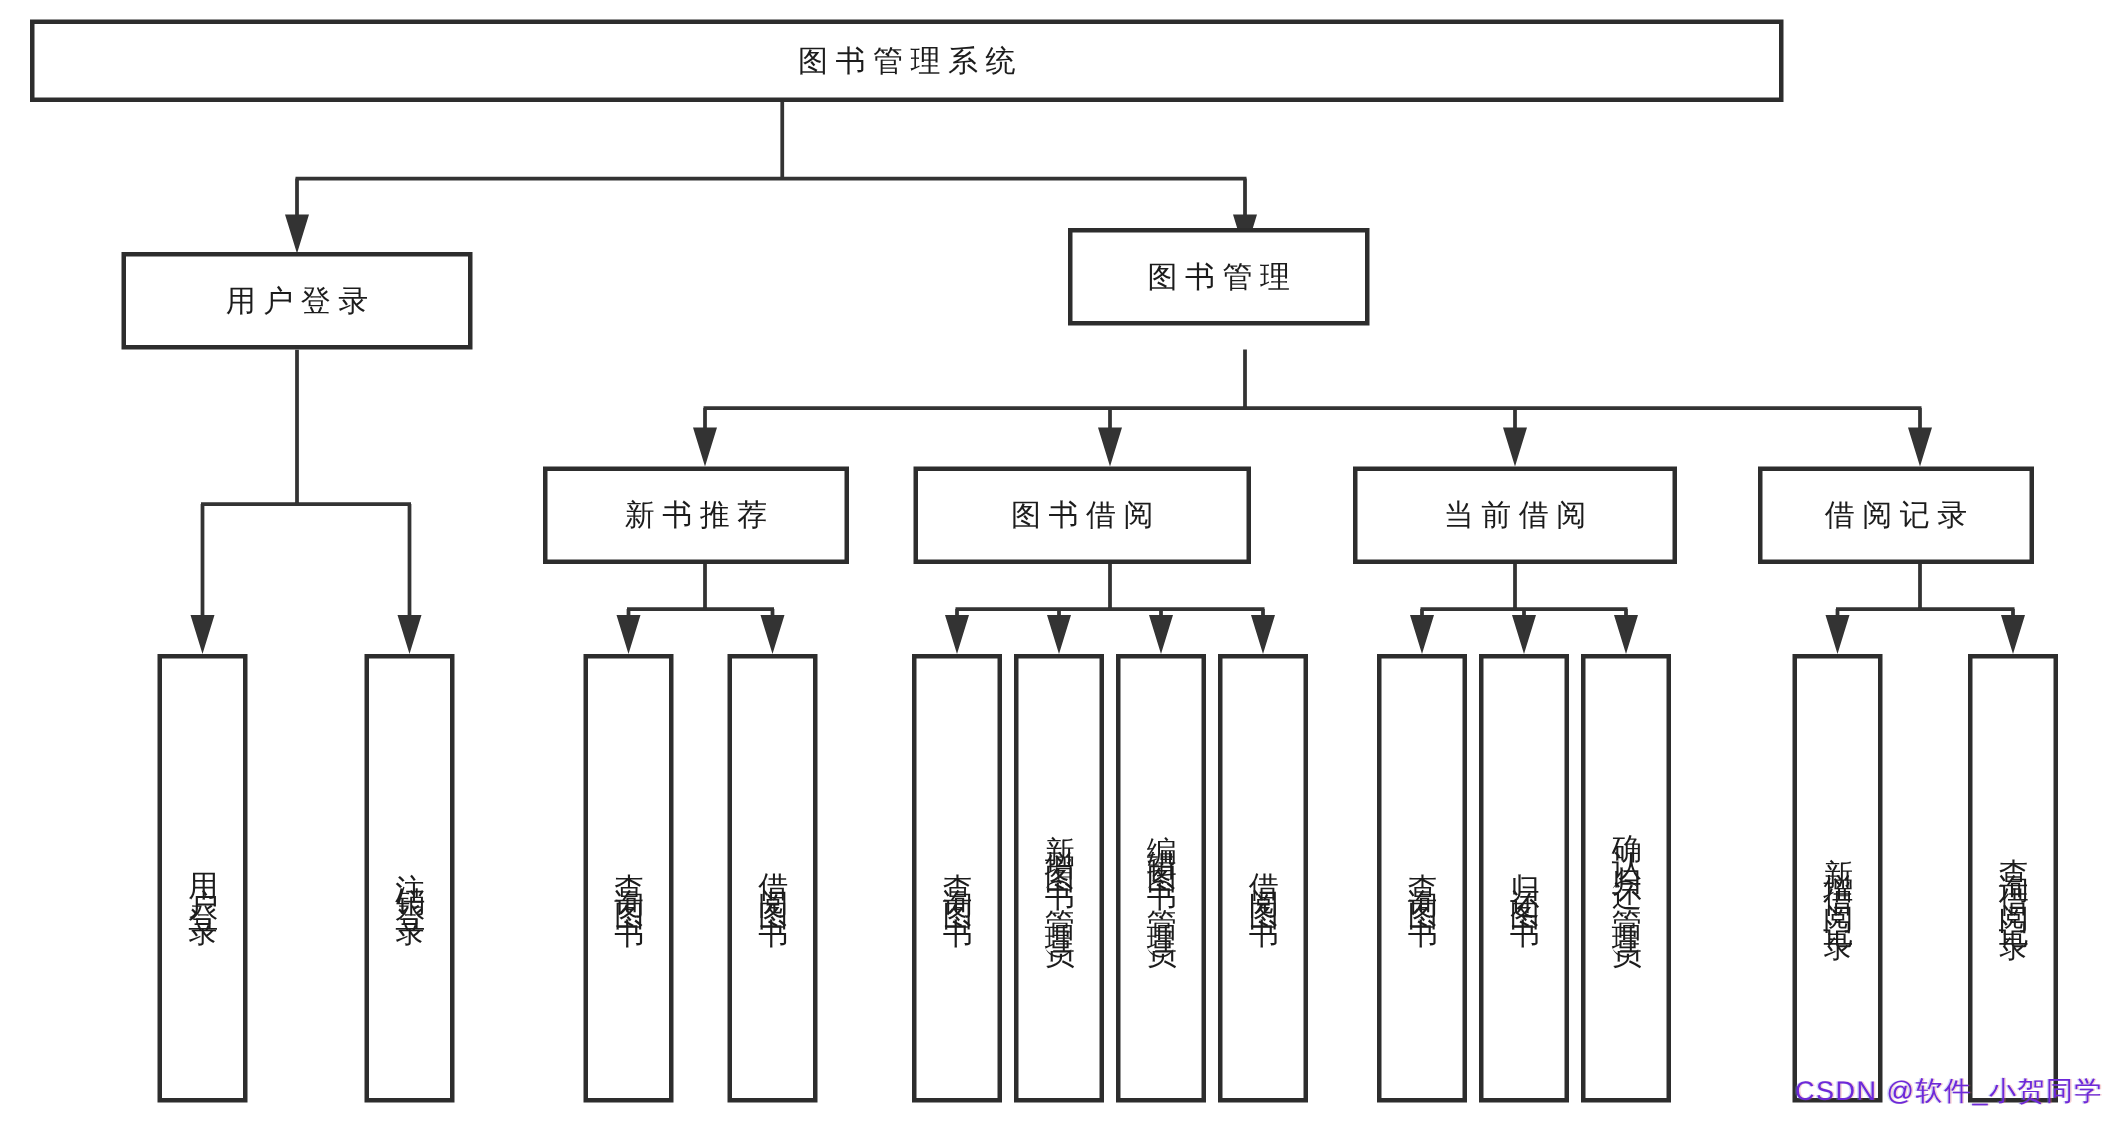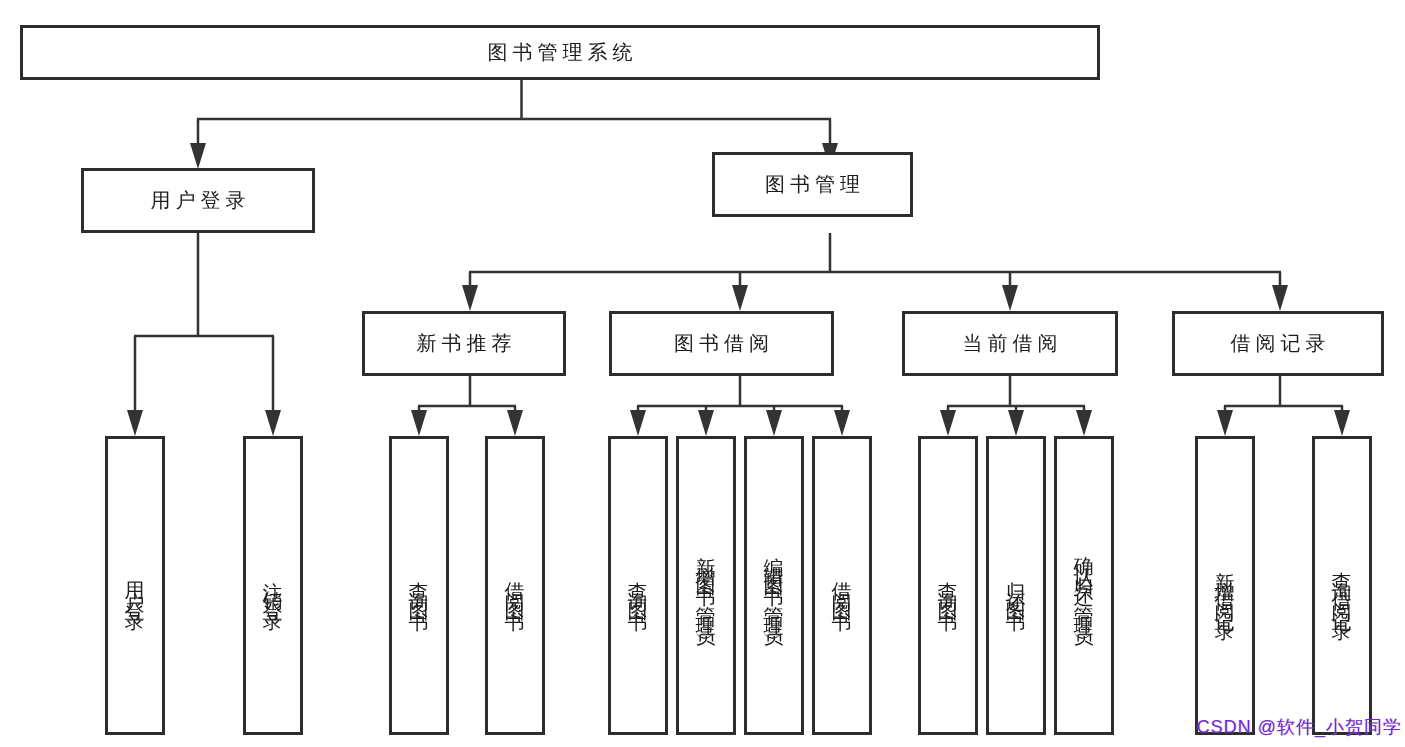--- a/index.html
+++ b/index.html
@@ -65,29 +65,29 @@
       M462 285 L478 285 L470 311 Z  M732 285 L748 285 L740 311 Z
       M1002 285 L1018 285 L1010 311 Z  M1272 285 L1288 285 L1280 311 Z
       M411 410 L427 410 L419 436 Z  M507 410 L523 410 L515 436 Z
       M630 410 L646 410 L638 436 Z  M698 410 L714 410 L706 436 Z
       M766 410 L782 410 L774 436 Z  M834 410 L850 410 L842 436 Z
       M940 410 L956 410 L948 436 Z  M1008 410 L1024 410 L1016 436 Z
       M1076 410 L1092 410 L1084 436 Z
       M1217 410 L1233 410 L1225 436 Z  M1334 410 L1350 410 L1342 436 Z"></path>
   </svg>
 
-  <div class="node box-h" style="left:20px;top:25px;width:1080px;height:55px">图书管理系统</div>
+  <div class="node box-h" style="left:20px;top:13px;width:1169px;height:55px">图书管理系统</div>
 
   <div class="node box-h" style="left:81px;top:168px;width:234px;height:65px">用户登录</div>
   <div class="node box-h" style="left:712px;top:152px;width:201px;height:65px">图书管理</div>
 
   <div class="node box-h" style="left:362px;top:311px;width:204px;height:65px">新书推荐</div>
   <div class="node box-h" style="left:609px;top:311px;width:225px;height:65px">图书借阅</div>
   <div class="node box-h" style="left:902px;top:311px;width:216px;height:65px">当前借阅</div>
-  <div class="node box-h" style="left:1172px;top:311px;width:212px;height:65px">借阅记录</div>
+  <div class="node box-h" style="left:1172px;top:311px;width:184px;height:65px">借阅记录</div>
 
   <div class="node box-v" style="left:105px;top:436px;width:60px;height:299px">用户登录</div>
   <div class="node box-v" style="left:243px;top:436px;width:60px;height:299px">注销登录</div>
 
   <div class="node box-v" style="left:389px;top:436px;width:60px;height:299px">查询图书</div>
   <div class="node box-v" style="left:485px;top:436px;width:60px;height:299px">借阅图书</div>
 
   <div class="node box-v" style="left:608px;top:436px;width:60px;height:299px">查询图书</div>
   <div class="node box-v" style="left:676px;top:436px;width:60px;height:299px">新增图书（管理员）</div>
   <div class="node box-v" style="left:744px;top:436px;width:60px;height:299px">编辑图书（管理员）</div>

